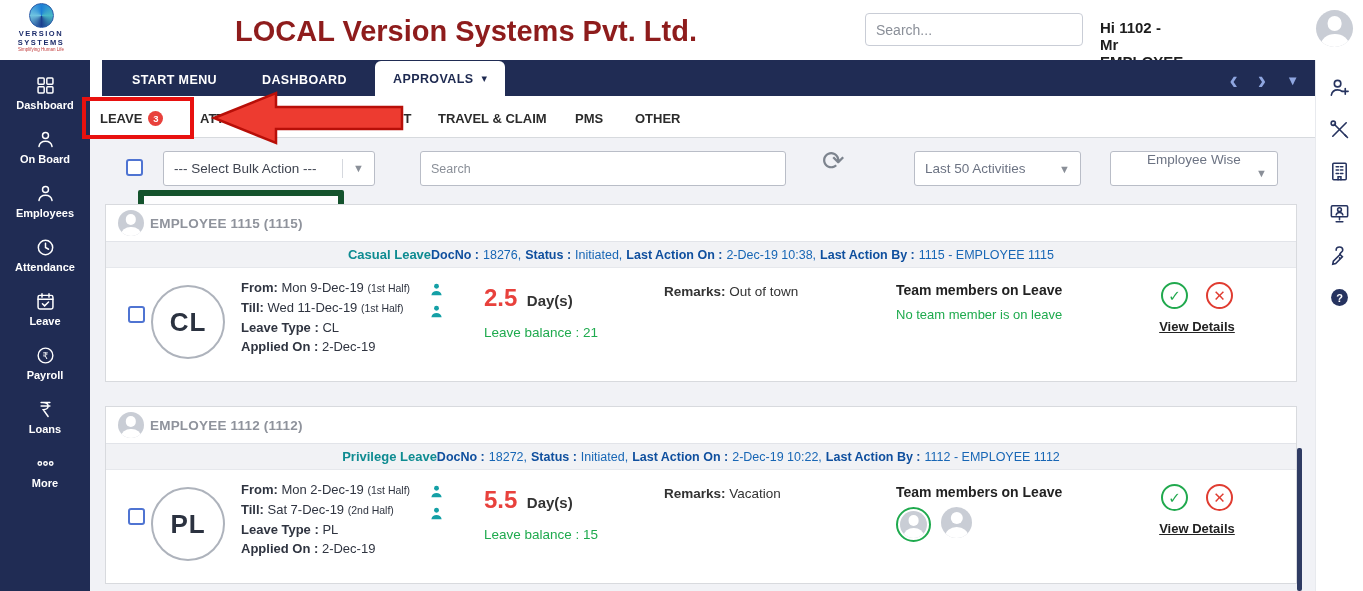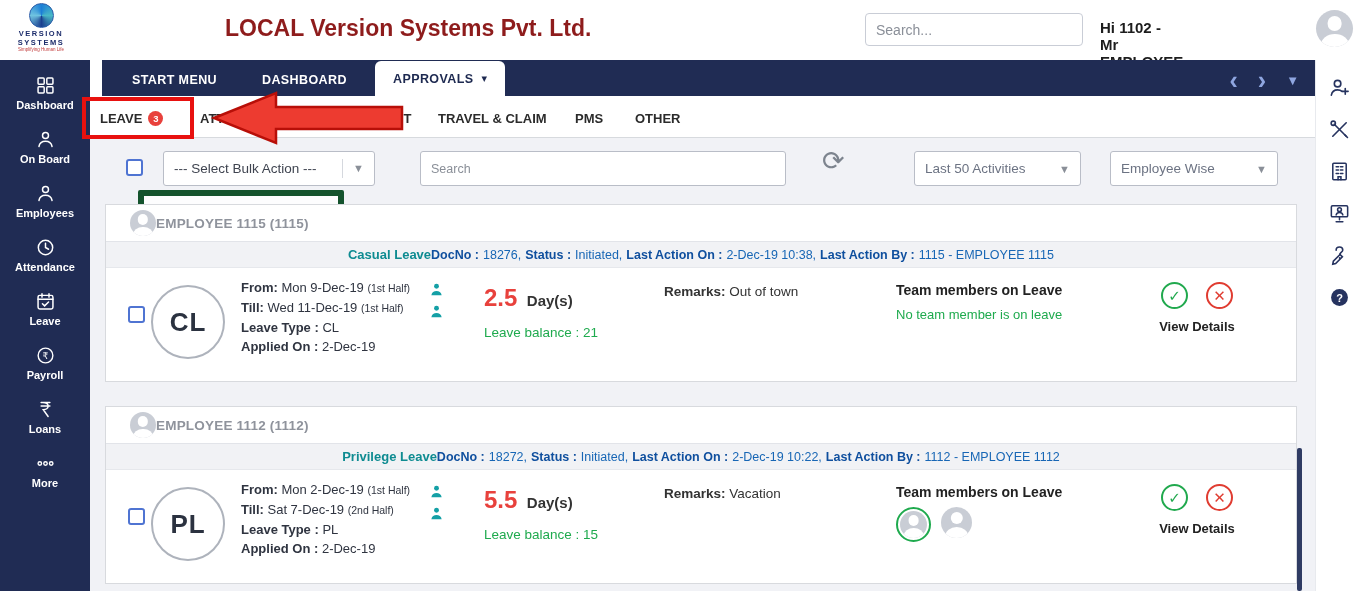--- a/index.html
+++ b/index.html
@@ -6,21 +6,21 @@
   body { font-family: "Liberation Sans", "DejaVu Sans", sans-serif; background:#fff; }
   .screen { position:relative; width:1363px; height:591px; overflow:hidden; background:#fff; }
 
   
   .header { position:absolute; top:0; left:0; width:1162px; height:60px; background:#fff; }
   .logo { position:absolute; left:10px; top:3px; width:62px; text-align:center; }
   .logo-circle { width:25px; height:25px; border-radius:50%; margin:0 auto 1px;
     background:conic-gradient(#1c7fd6,#49b8c7,#1a3f8f,#6fc3e0,#1c7fd6); border:1px solid #2a5ba8; }
   .logo-line { font-size:7.5px; font-weight:bold; color:#1c2c6b; letter-spacing:1.5px; line-height:9px; }
   .logo-tag { font-size:4.5px; color:#c23b3b; line-height:6px; }
-  .company-title { position:absolute; left:225px; top:15px; font-size:23px; font-weight:bold; color:#8e1c1c; }
+  .company-title { position:absolute; left:235px; top:15px; font-size:29px; font-weight:bold; color:#8e1c1c; }
   .hdr-search { position:absolute; left:865px; top:13px; width:218px; height:33px;
     border:1px solid #c9cdd6; border-radius:4px; padding:0 10px; font-size:14px; color:#555;
     font-family:inherit; background:#fff; }
   .hdr-search::placeholder { color:#8a8f98; }
   .greeting { position:absolute; left:1100px; top:19px; font-size:15px; font-weight:600; color:#1d1d1d; }
   .avatar { background:#c9cdd5; border-radius:50%; position:relative; overflow:hidden; display:inline-block; }
   .avatar::before { content:""; position:absolute; top:16%; left:50%; transform:translateX(-50%);
     width:40%; height:40%; background:#fff; border-radius:50%; }
   .avatar::after { content:""; position:absolute; top:64%; left:50%; transform:translateX(-50%);
     width:76%; height:60%; background:#fff; border-radius:50%; }
@@ -72,21 +72,21 @@
     border-radius:3px; padding:0 10px; font-size:12.5px; color:#555; font-family:inherit; }
   .flt-search::placeholder { color:#8a8f98; }
   .refresh { position:absolute; left:732px; top:10px; font-size:27px; color:#7d848e; cursor:pointer; line-height:1; }
   .bulk-tip { position:absolute; left:48px; top:52px; background:rgba(255,255,255,.85); border:6px solid #14532d;
     color:#aeb2bb; font-size:13px; padding:12px 10px; border-radius:2px; }
 
   
   .card { position:absolute; left:15px; width:1192px; background:#fff; border:1px solid #d8dade; }
   .card1 { top:66px; } .card2 { top:268px; }
   .card-head { height:37px; border-bottom:1px solid #e2e4e9; display:flex; align-items:center;
-    padding-left:24px; gap:0; }
+    padding-left:12px; gap:6px; }
   .card-head .avatar { width:26px; height:26px; }
   .emp-name { color:#8f939c; font-size:13.5px; font-weight:600; letter-spacing:.2px; }
   .type-row { height:26px; background:#f1f2f5; border-bottom:1px solid #e6e8ec; display:flex;
     align-items:center; justify-content:center; padding:0 14px; }
   .leave-name { color:#0e8b91; font-size:13px; font-weight:600; }
   .docinfo { font-size:12.5px; color:#1766b5; display:flex; gap:4px; white-space:nowrap; }
   .docinfo .b { font-weight:bold; color:#0f4f9e; }
   .card-body { position:relative; height:113px; }
   .type-circle { position:absolute; left:45px; top:17px; width:74px; height:74px; border:2px solid #aeb3bc;
     border-radius:50%; display:flex; align-items:center; justify-content:center; font-size:26px;
@@ -108,21 +108,21 @@
   .team-avatars { display:flex; gap:10px; margin-top:7px; }
   .team-avatars .avatar { width:31px; height:31px; }
   .ring { border:2px solid #1faa4e; border-radius:50%; padding:2px; display:inline-flex; }
   .actions { position:absolute; left:1020px; top:14px; width:142px; text-align:center; }
   .act-icons { display:flex; justify-content:center; gap:18px; }
   .ic { width:27px; height:27px; border-radius:50%; display:flex; align-items:center; justify-content:center;
     font-size:15px; font-weight:bold; background:#fff; cursor:pointer; }
   .ic.ok { border:2.5px solid #21a94e; color:#21a94e; }
   .ic.no { border:2.5px solid #e03c31; color:#e03c31; }
   .view-details { display:inline-block; margin-top:10px; font-size:13px; font-weight:600; color:#222;
-    cursor:pointer; }
+    text-decoration:underline; cursor:pointer; }
 
   
   .annotations { position:absolute; top:0; left:0; width:1363px; height:591px; pointer-events:none; z-index:60; }
   .scrollbar { position:absolute; left:1297px; top:448px; width:5px; height:143px; background:#2f3b63;
     border-radius:2px; z-index:40; cursor:pointer; }
 </style>
 </head>
 <body>
 
 <div class="screen">
@@ -279,21 +279,21 @@
       <span>--- Select Bulk Action ---</span>
       <span class="dd-caret">▼</span>
     </div>
     <div class="bulk-tip">To select ALL the applications.</div>
     <input class="flt-search" type="text" placeholder="Search" style="">
     <span class="refresh">⟳</span>
     <div class="dd" style="left:824px; top:13px; width:167px; color:#6c7383;">
       <span>Last 50 Activities</span>
       <span class="dd-caret">▼</span>
     </div>
-    <div class="dd" style="left:1020px; top:13px; width:168px; color:#6c7383;">
+    <div class="dd" style="left:1020px; top:13px; width:168px; color:#6c7383;flex-direction:column;">
       <span>Employee Wise</span>
       <span class="dd-caret">▼</span>
     </div>
 
     <div class="card card1">
       <div class="card-head">
         <span class="avatar"></span>
         <span class="emp-name">EMPLOYEE 1115 (1115)</span>
       </div>
       <div class="type-row">

